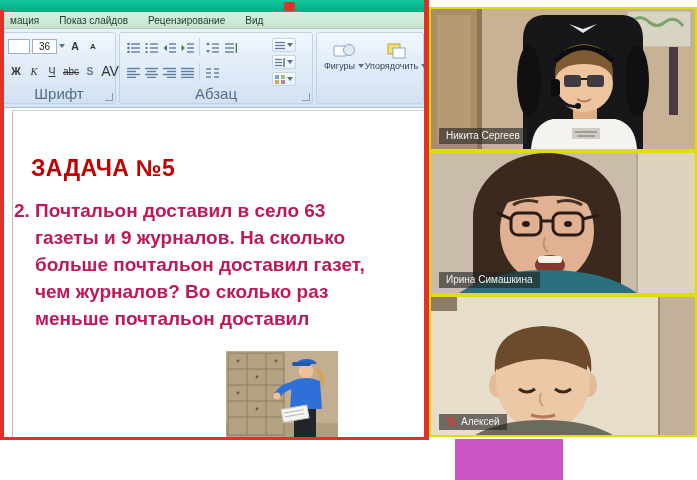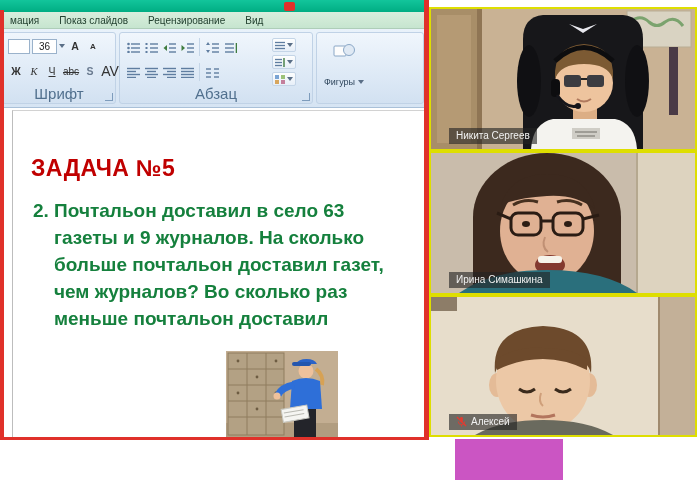--- a/index.html
+++ b/index.html
@@ -21,39 +21,39 @@
   .rbtn { display:flex; align-items:center; justify-content:center; min-width:16px; height:16px; border:1px solid transparent; border-radius:2px; font-size:10.5px; color:#333; position:relative; }
   .b { font-weight:bold; }
   .i { font-style:italic; font-family:"Liberation Serif", serif; }
   .u { text-decoration:underline; }
   .strike { text-decoration:line-through; font-size:10px; }
   .sizebox { width:25px; height:15px; border:1px solid #9ab2cb; background:#fff; font-size:10px; text-align:center; color:#222; }
   .combostub { width:22px; height:15px; border:1px solid #9ab2cb; background:#fff; }
   .tri-down { width:0; height:0; border-left:3px solid transparent; border-right:3px solid transparent; border-top:4px solid #5a6f87; display:inline-block; }
   .vsep { width:1px; height:18px; background:#c4d5e7; margin:0 2px; }
   .colorbar { position:absolute; left:3px; right:3px; bottom:1px; height:3px; background:#d02b20; }
-  .bigbtn { position:absolute; top:4px; height:54px; display:flex; flex-direction:column; align-items:center; justify-content:flex-start; padding:3px 2px; border:1px solid transparent; border-radius:3px;gap:16px; }
+  .bigbtn { position:absolute; top:4px; height:54px; display:flex; flex-direction:column; align-items:center; justify-content:flex-start; padding:3px 2px; border:1px solid transparent; border-radius:3px; }
   .bigbtn .blabel { font-size:9px; color:#31485e; display:flex; align-items:center; gap:3px; }
   .minibtn { display:flex; align-items:center; gap:2px; border:1px solid #c4d5e7; background:linear-gradient(#fdfefe,#e7eff8); border-radius:2px; padding:1px 2px; height:14px; }
 
   
   .workspace { left:0; top:108px; width:425px; height:331px; background:#ffffff; }
   .slide { position:absolute; left:12px; top:2px; width:413px; height:329px; background:#fff; border-left:1px solid #bdbdbd; border-top:1px solid #d2d2d2; }
   .slide-title { position:absolute; left:18px; top:44px; font-size:23px; font-weight:bold; color:#c00000; letter-spacing:0.4px; }
-  .slide-body { position:absolute; left:20px; top:86px; width:402px; font-size:19px; font-weight:bold; color:#15803d; line-height:27px; }
+  .slide-body { position:absolute; left:1px; top:86px; width:402px; font-size:19px; font-weight:bold; color:#be185d; line-height:27px; }
   .slide-body .bl { white-space:nowrap; }
   .slide-body .bl:not(:first-child) { padding-left:21px; }
   .photo { position:absolute; left:213px; top:240px; width:112px; height:86px; }
 
   
   .redline { background:#e0312a; }
 
   
   .tile { position:absolute; left:429px; width:268px; border:2px solid #dede00; overflow:hidden; background:#222; }
-  .nametag { position:absolute; left:18px; bottom:5px; background:rgba(35,35,35,0.62); color:#f1f1f1; font-size:10px; padding:2px 7px 3px 7px; display:flex; align-items:center; gap:4px; }
+  .nametag { position:absolute; left:8px; bottom:5px; background:rgba(35,35,35,0.62); color:#f1f1f1; font-size:10px; padding:2px 7px 3px 7px; display:flex; align-items:center; gap:4px; }
   .pinkblock { left:455px; top:439px; width:108px; height:41px; background:#cb55c3; }
 </style>
 </head>
 <body>
 
 <div id="screen">
 
   <div class="abs titlebar"></div>
   <div class="abs alert-badge"></div>
 
@@ -257,20 +257,30 @@
     </div>
 
     <div class="rgroup" style="left:316px; width:108px;">
       <div class="bigbtn" style="left:4px; width:46px;">
         <svg width="22" height="20">
             <rect x="1" y="5" width="12" height="10" rx="1" fill="#fdfdfd" stroke="#8aa7c6"></rect>
             <circle cx="16" cy="9" r="5.5" fill="#dfe9f4" stroke="#8aa7c6"></circle>
           </svg>
         <span class="blabel">
             <span>Фигуры</span>
+            <span class="tri-down"></span>
+          </span>
+      </div>
+      <div class="bigbtn" style="left:52px; width:54px;">
+        <svg width="22" height="20">
+            <rect x="3" y="3" width="12" height="10" fill="#f4e36a" stroke="#b9a23c"></rect>
+            <rect x="8" y="7" width="12" height="10" fill="#fdfdfd" stroke="#8aa7c6"></rect>
+          </svg>
+        <span class="blabel">
+            <span>Упорядочить</span>
             <span class="tri-down"></span>
           </span>
       </div>
       <div class="glabel"></div>
     </div>
   </div>
 
   <div class="abs workspace">
     <div class="slide">
       <div class="slide-title">ЗАДАЧА №5</div>

